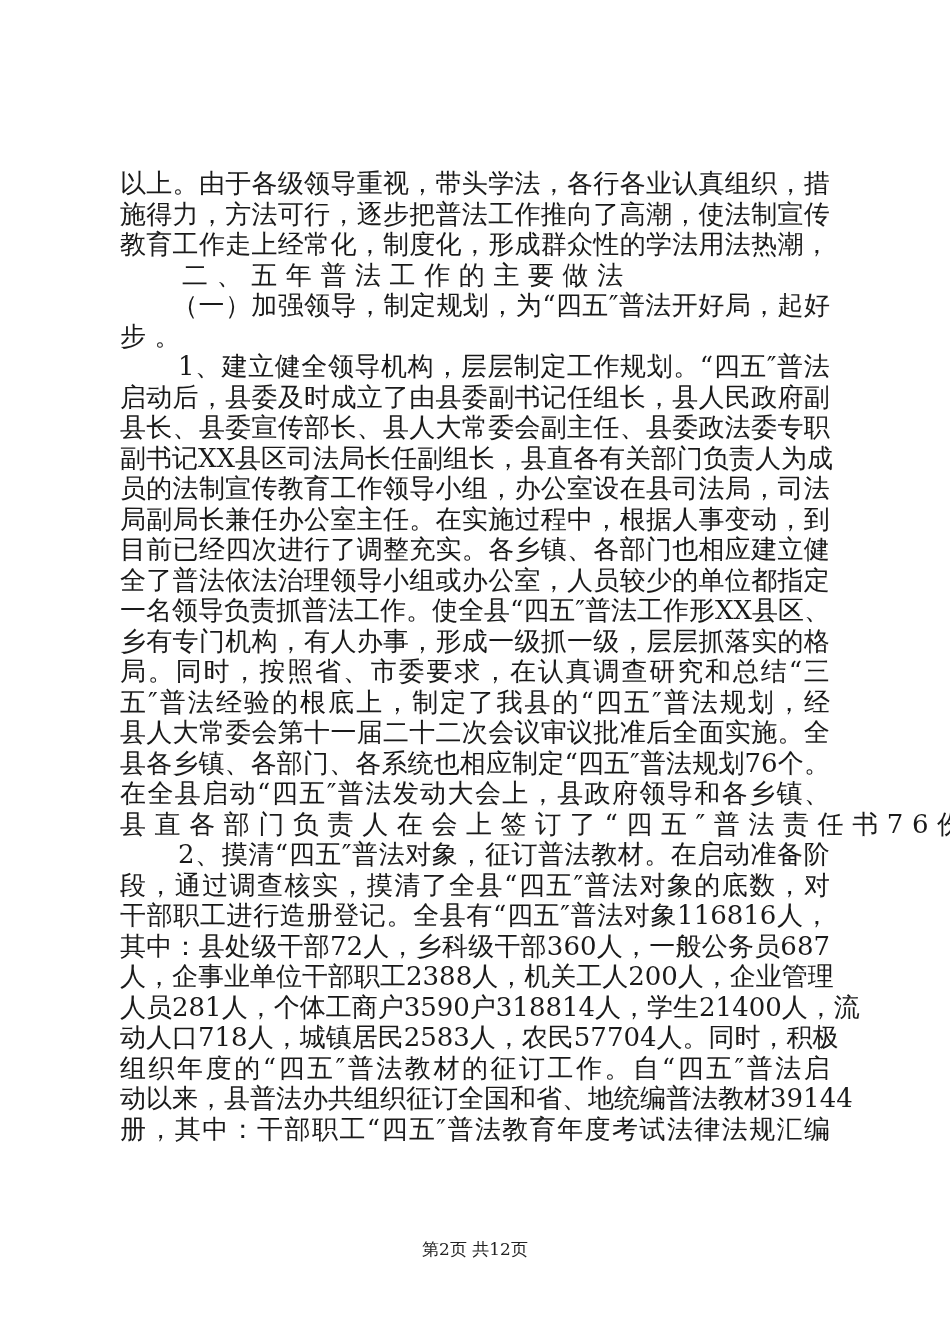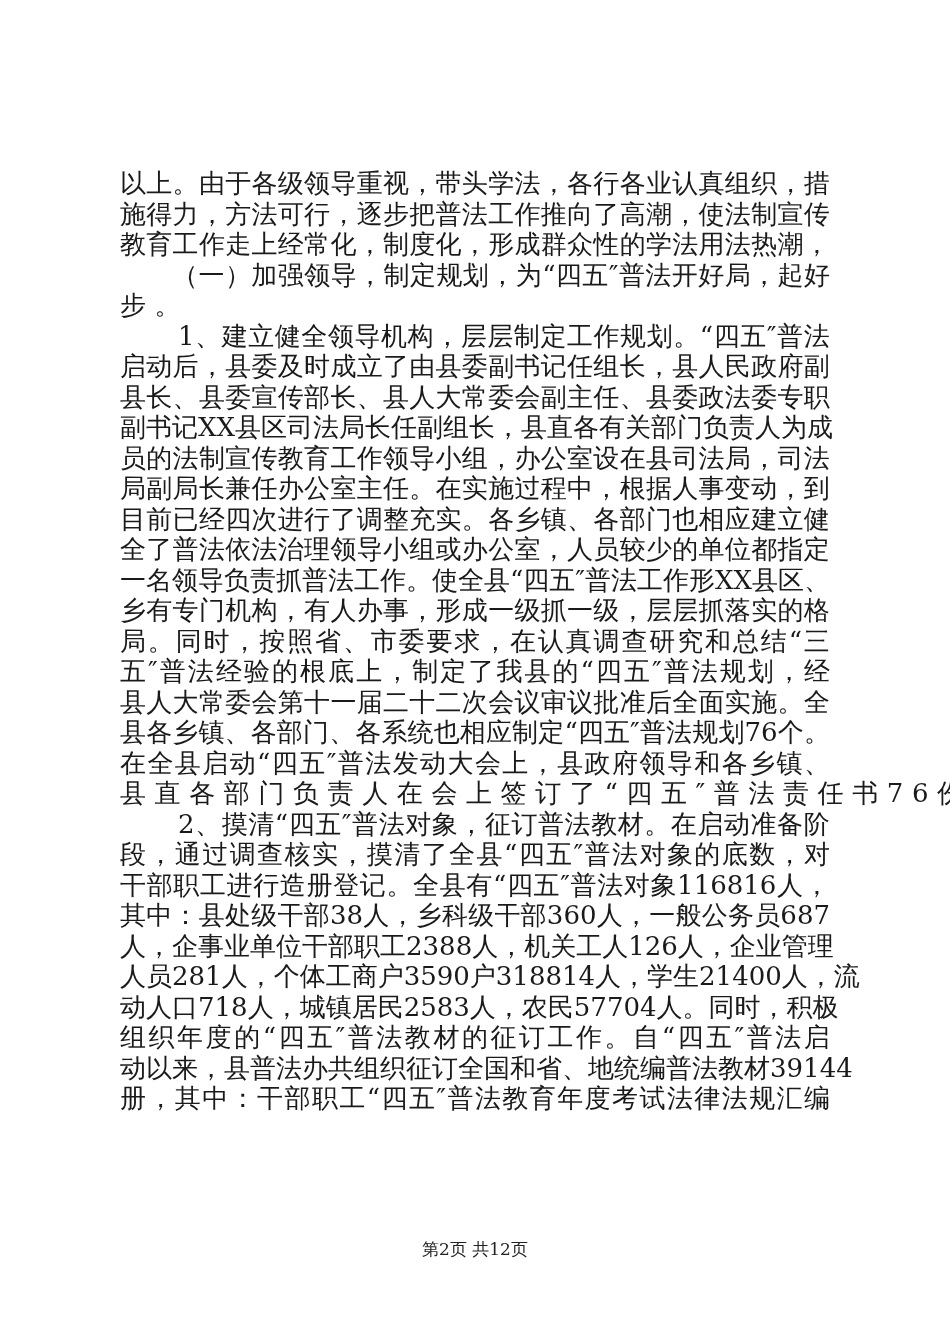--- a/index.html
+++ b/index.html
@@ -145,20 +145,21 @@
         <span>的</span>
         <span>学</span>
         <span>法</span>
         <span>用</span>
         <span>法</span>
         <span>热</span>
         <span>潮</span>
         <span>，</span>
       </span>
     </span>
+  <span class="line last indent-heading">二、五年普法工作的主要做法</span>
   <span class="line indent-paren" style="box-sizing: border-box;">
       <span style="display: flex; justify-content: space-between; width: 100%;">
         <span>（</span>
         <span>一</span>
         <span>）</span>
         <span>加</span>
         <span>强</span>
         <span>领</span>
         <span>导</span>
         <span>，</span>
@@ -742,21 +743,21 @@
   <span class="line" style="box-sizing: border-box;">
       <span style="display: flex; justify-content: space-between; width: 100%;">
         <span>其</span>
         <span>中</span>
         <span>：</span>
         <span>县</span>
         <span>处</span>
         <span>级</span>
         <span>干</span>
         <span>部</span>
-        <span>38</span>
+        <span>72</span>
         <span>人</span>
         <span>，</span>
         <span>乡</span>
         <span>科</span>
         <span>级</span>
         <span>干</span>
         <span>部</span>
         <span>360</span>
         <span>人</span>
         <span>，</span>
@@ -781,21 +782,21 @@
         <span>部</span>
         <span>职</span>
         <span>工</span>
         <span>2388</span>
         <span>人</span>
         <span>，</span>
         <span>机</span>
         <span>关</span>
         <span>工</span>
         <span>人</span>
-        <span>126</span>
+        <span>200</span>
         <span>人</span>
         <span>，</span>
         <span>企</span>
         <span>业</span>
         <span>管</span>
         <span>理</span>
       </span>
     </span>
   <span class="line" style="box-sizing: border-box;">
       <span style="display: flex; justify-content: space-between; width: 100%;">

